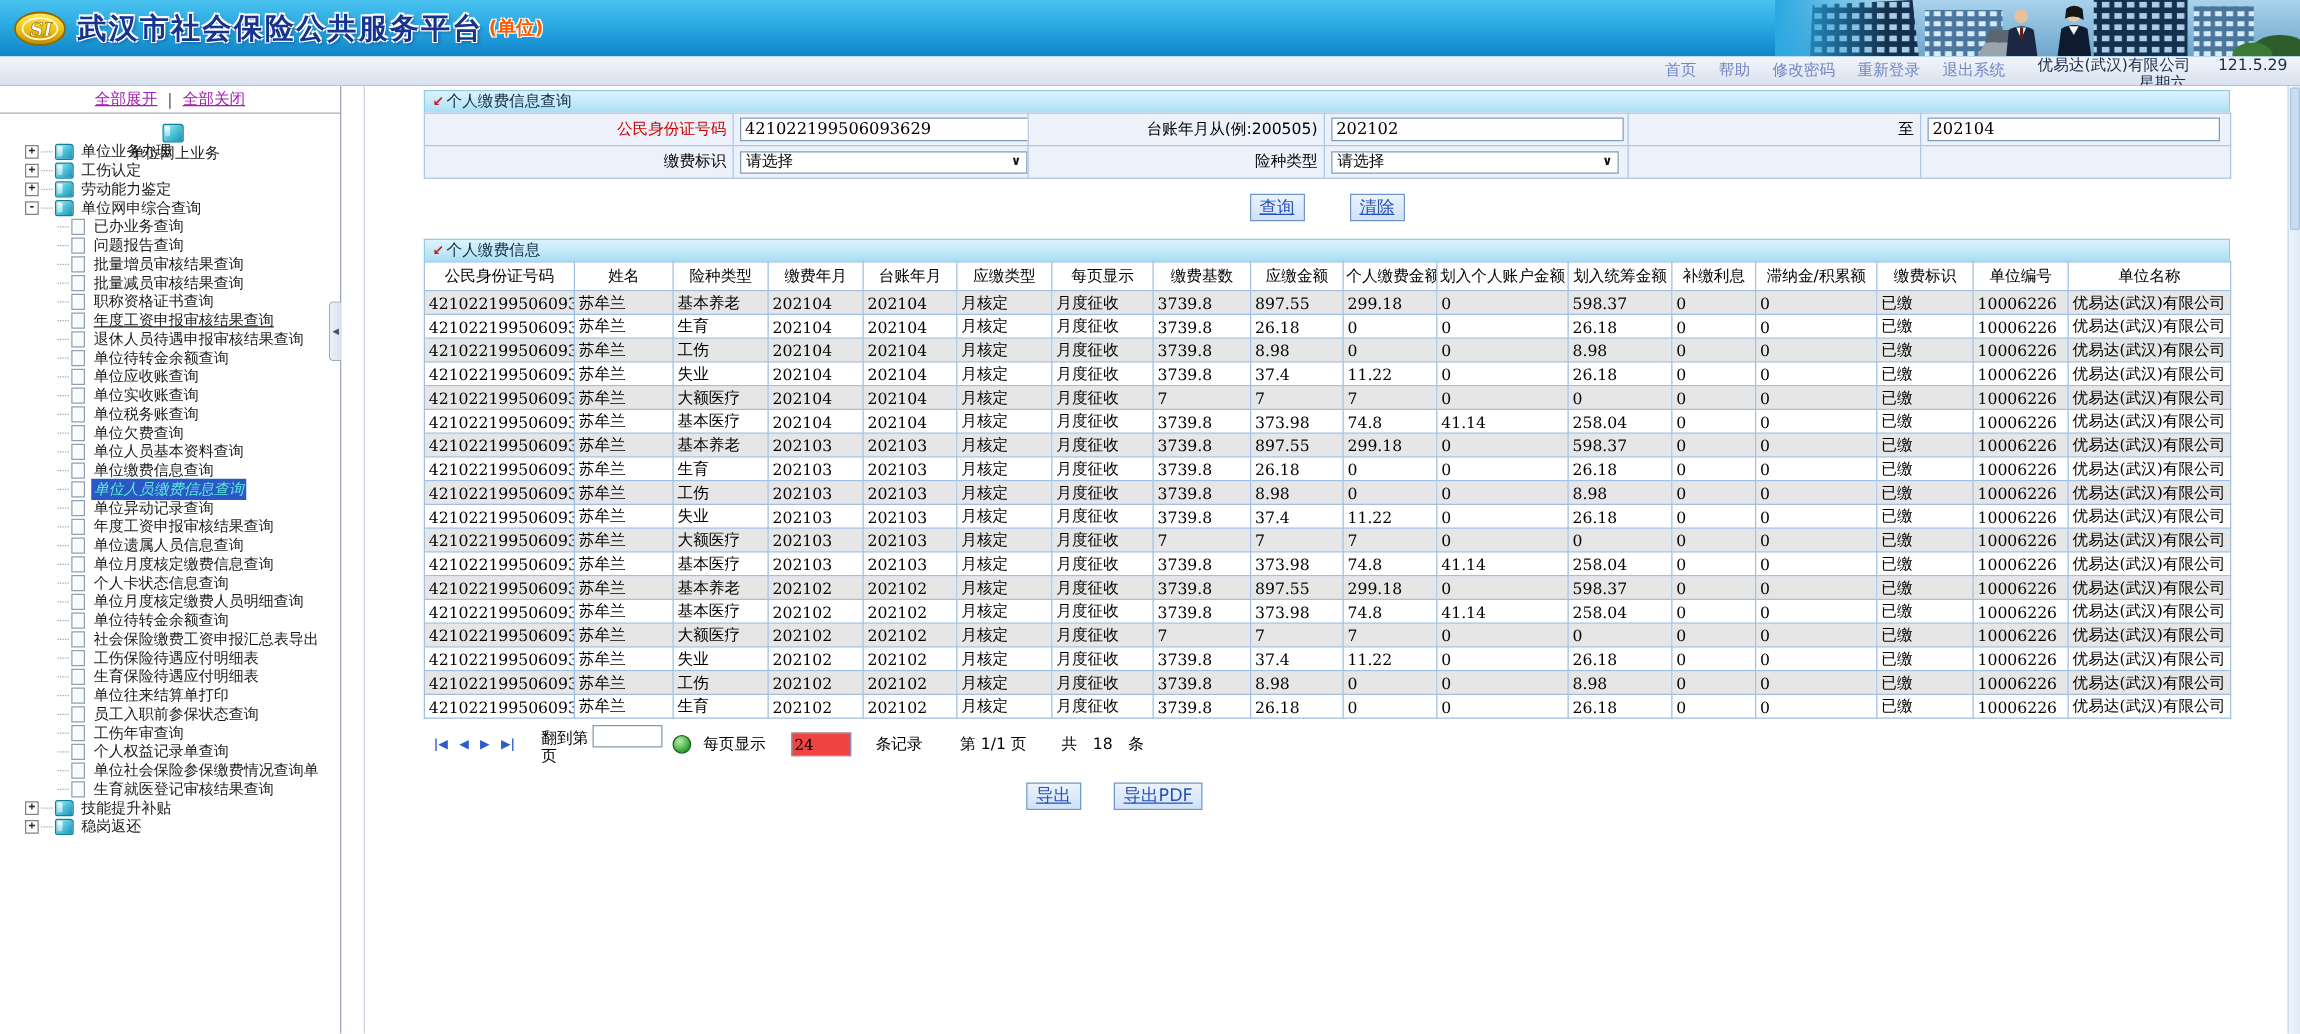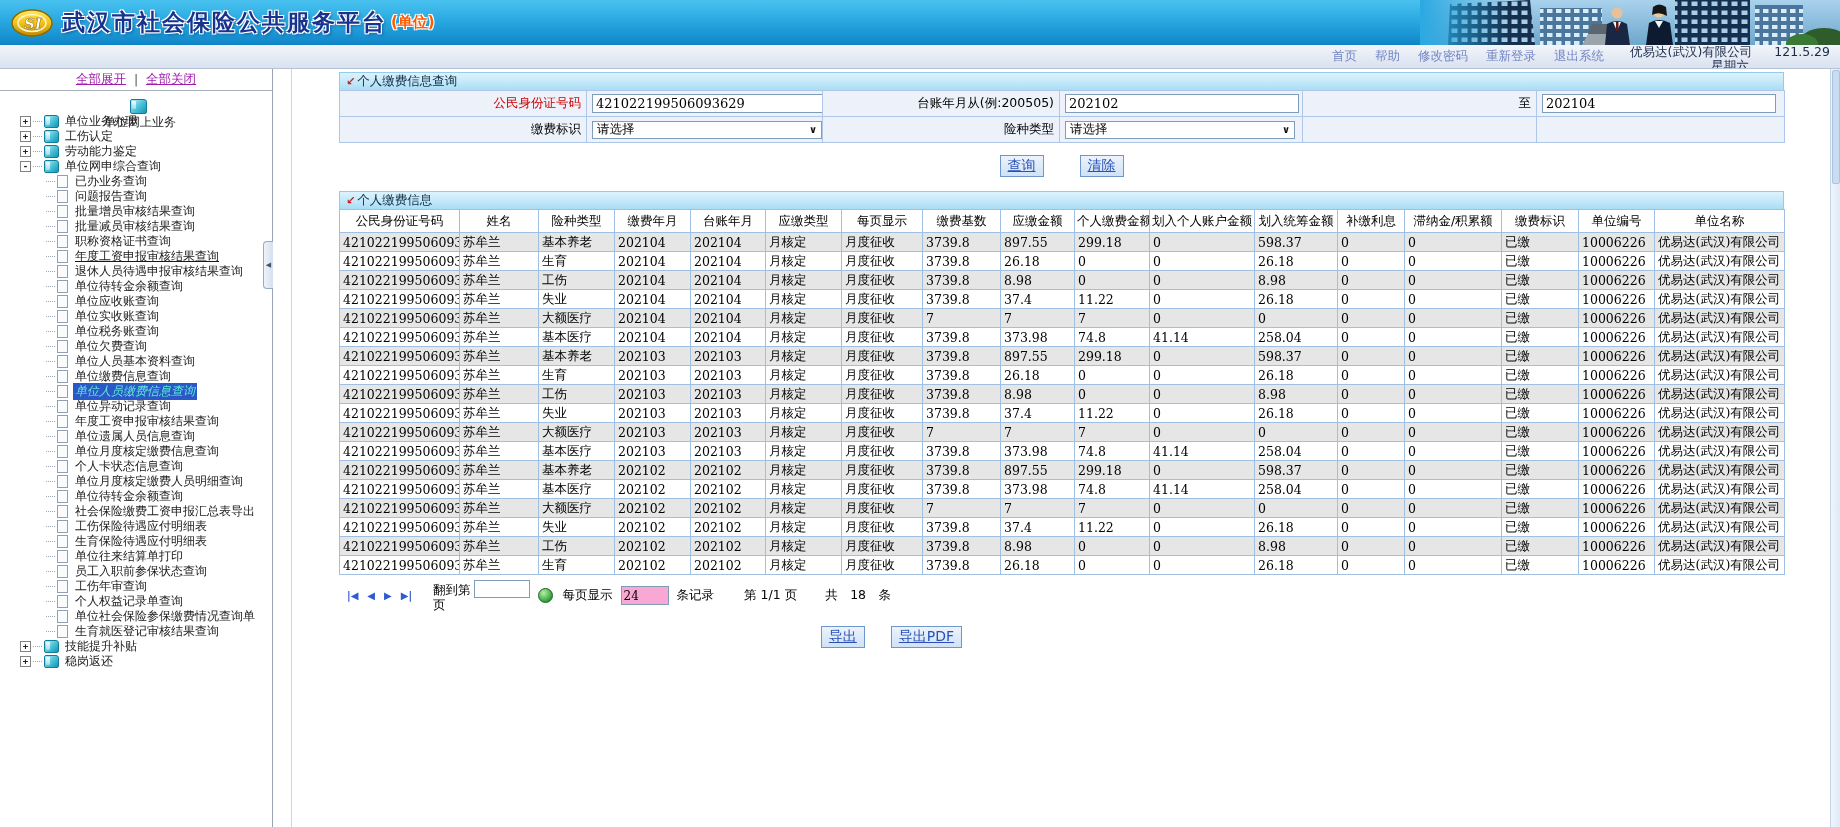--- a/index.html
+++ b/index.html
@@ -82,21 +82,21 @@
   tr.odd td{background:#e6e6e6;}
   tr.even td{background:#fff;}
 
   .pager{width:1445px;display:flex;align-items:center;padding:5px 0 3px 8px;font-size:12.5px;color:#000;box-sizing:border-box;}
   .pgbtn{color:#2f5bd0;font-size:10px;text-decoration:none;margin-right:9px;cursor:pointer;font-weight:bold;}
   .goto{display:flex;flex-direction:column;line-height:13px;margin-left:12px;}
   .goto .l1{display:flex;align-items:center;gap:3px;}
   .goin{width:50px;height:14px;border:1px solid #7f9db9;font:12px "DejaVu Serif",serif;background:#fff;}
   .go{width:13px;height:13px;border-radius:50%;background:radial-gradient(circle at 35% 30%,#b8eea8,#39a83e 65%,#1d7226);
     border:1px solid #186022;margin:0 10px 0 8px;cursor:pointer;flex:0 0 auto;}
-  .psin{width:42px;height:15px;border:1px solid #7f9db9;font:12px "DejaVu Serif",serif;background:#f9a8d4;margin:0 8px;}
+  .psin{width:42px;height:15px;border:1px solid #7f9db9;font:12px "DejaVu Serif",serif;background:#ef4444;margin:0 20px;}
   .pginfo{margin-left:30px;}
   .pgtotal{margin-left:28px;}
 
   .exportrow{width:1445px;display:flex;justify-content:center;gap:26px;margin-top:12px;padding-right:340px;box-sizing:border-box;}
 
   
   .vscroll{position:absolute;right:0;top:0;width:9px;height:759px;background:linear-gradient(90deg,#eef4fb,#dfeaf6);border-left:1px solid #c2d4e8;}
   .vscroll .thumb{height:112px;background:#cadcf0;border:1px solid #aac4e0;margin:1px 0 0 1px;width:6px;border-radius:2px;}
 </style>
 </head>

